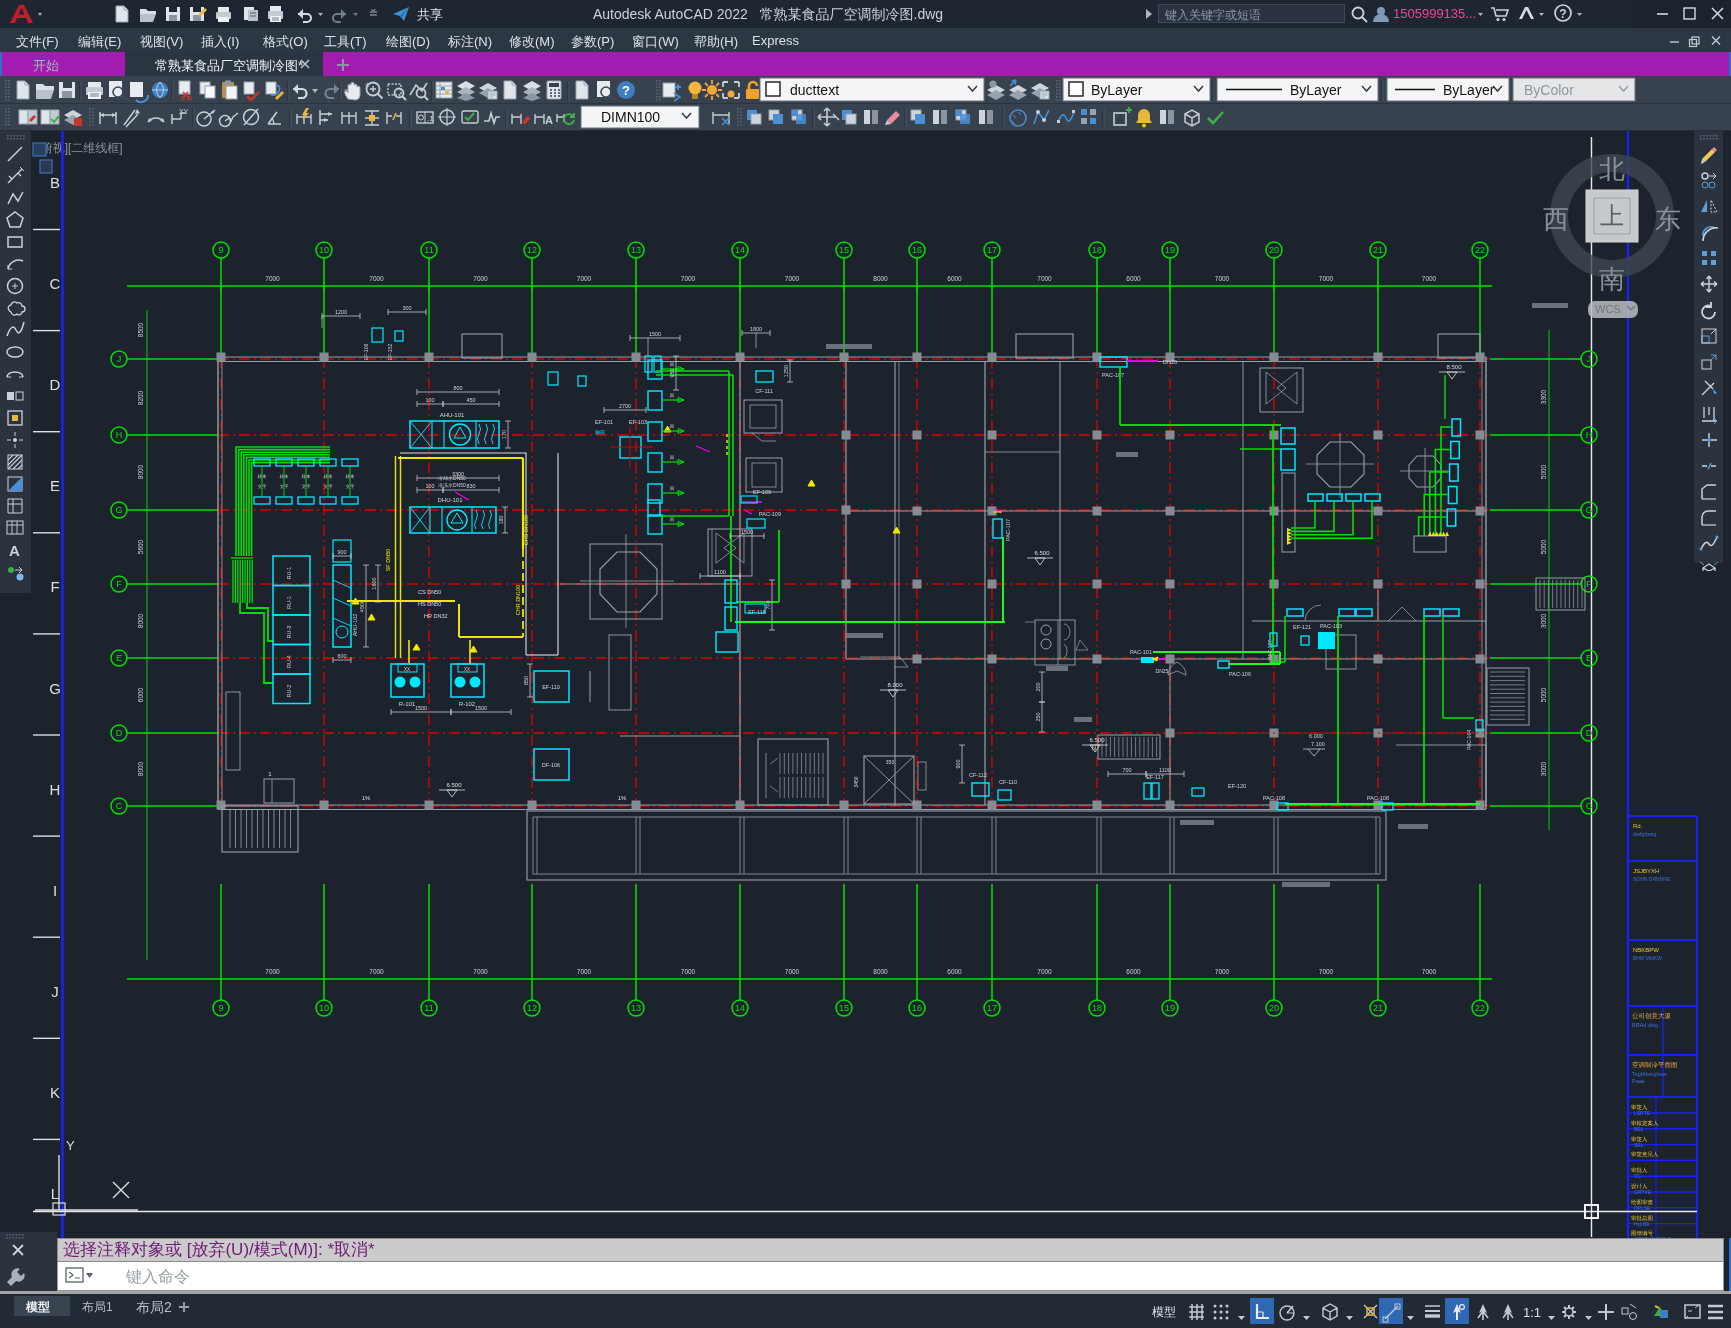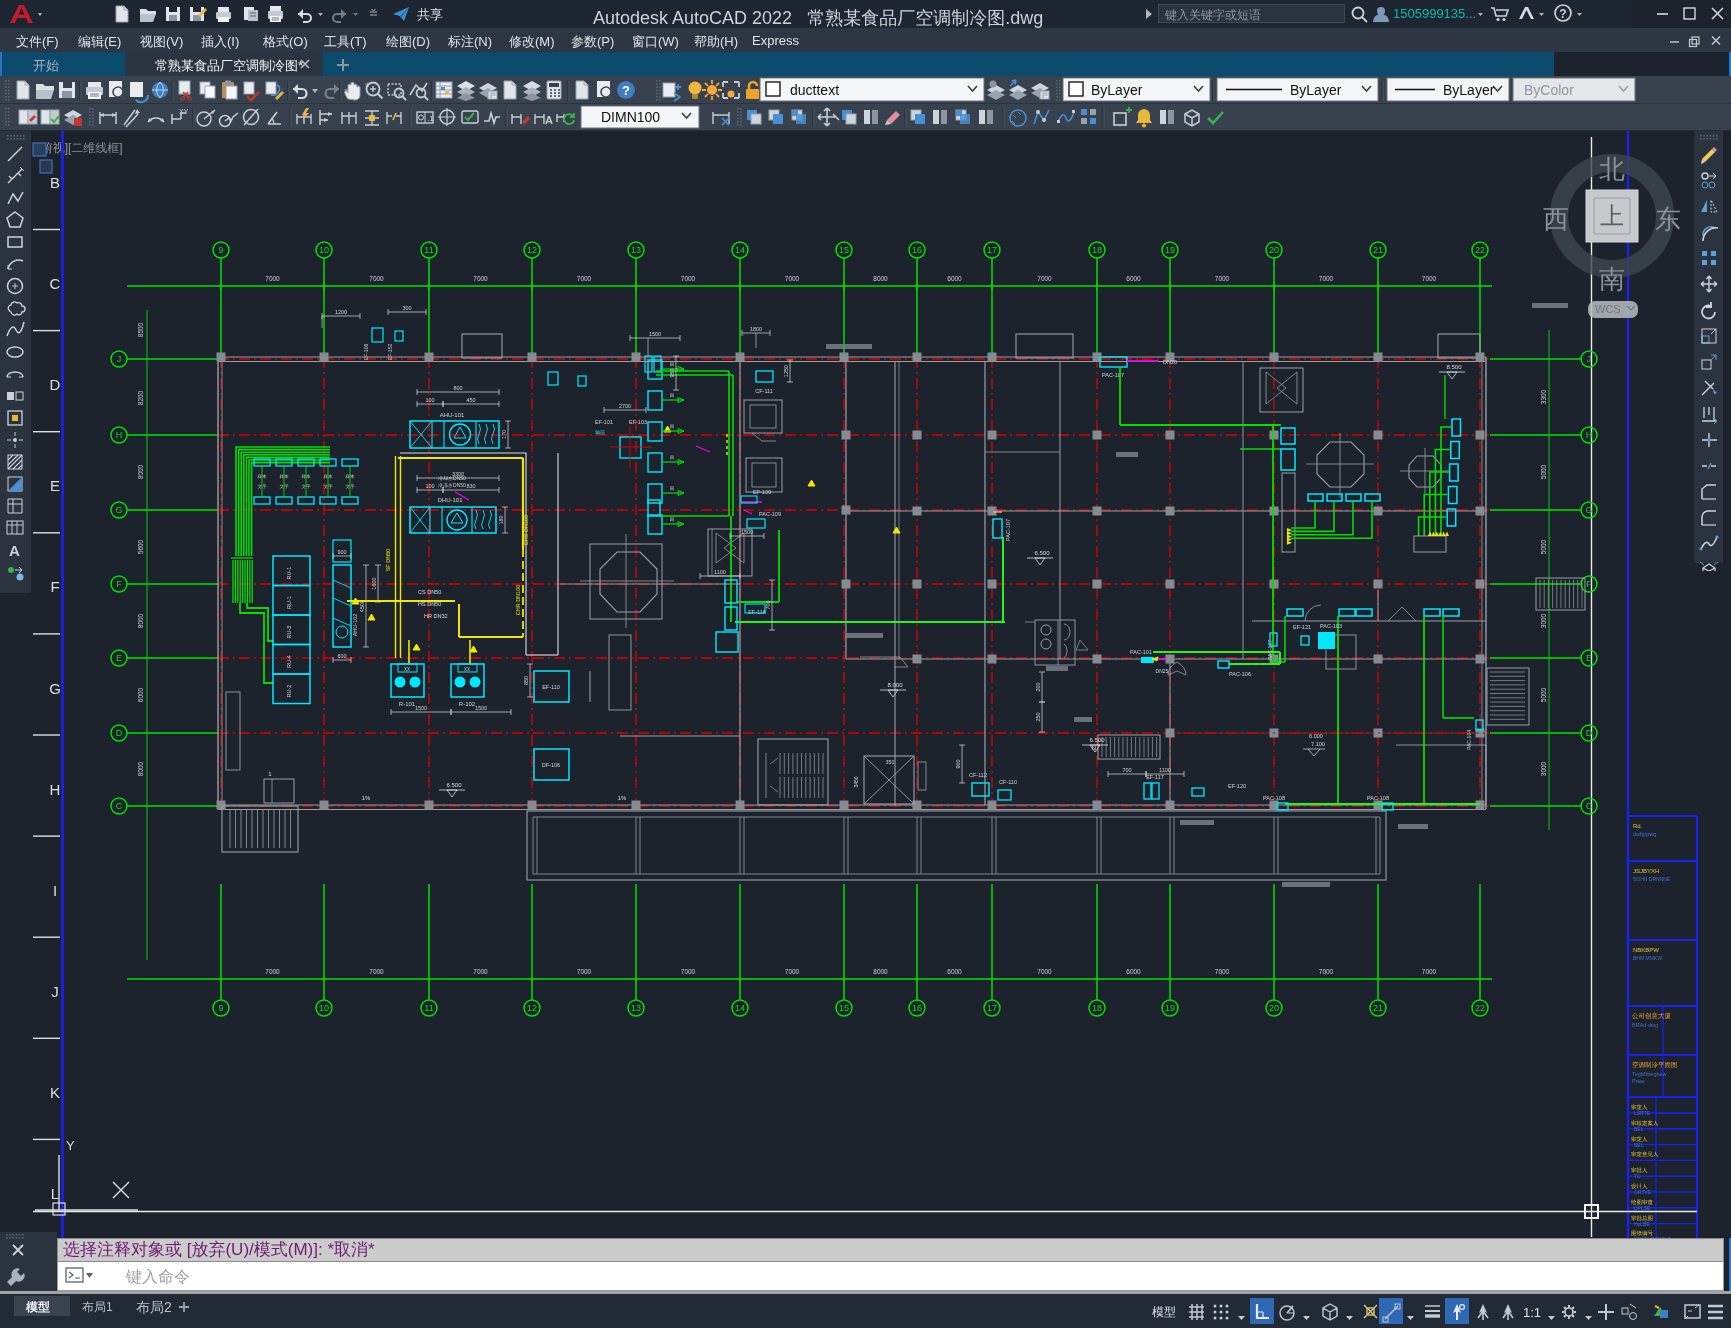--- a/index.html
+++ b/index.html
@@ -1,19 +1,19 @@
 <!DOCTYPE html>
 <html><head><meta charset="utf-8"><title>AutoCAD</title><style>
 *{box-sizing:border-box;margin:0;padding:0}
 html,body{width:1731px;height:1328px;overflow:hidden;background:#1d232d;font-family:"Liberation Sans",sans-serif}
 .abs{position:absolute}
 #titlebar{position:absolute;left:0;top:0;width:1632px;height:28px;background:#1d2631}
 #menubar{position:absolute;left:0;top:28px;width:1731px;height:24px;background:#2d3744}
 .mi{position:absolute;top:5px;font-size:13px;color:#dde2e8;white-space:nowrap}
-#tabbar{position:absolute;left:0;top:52px;width:1554px;height:24px;background:#0c4a6e}
+#tabbar{position:absolute;left:0;top:52px;width:1731px;height:24px;background:#a21caf}
 #tb1{position:absolute;left:0;top:76px;width:1731px;height:28px;background:#38424e;border-bottom:1px solid #2b333d}
 #tb2{position:absolute;left:0;top:104px;width:1731px;height:27px;background:#38424e;border-bottom:1px solid #252c35}
 #canvas{position:absolute;left:0;top:131px;width:1731px;height:1107px;background:#1d232d}
 #cmdgray{position:absolute;left:57px;top:1238px;width:1667px;height:24px;background:#cbcbcb;border:1px solid #8a8a8a;color:#701a75;font-size:17px;line-height:22px;padding-left:5px;white-space:nowrap}
 #cmdwhite{position:absolute;left:57px;top:1262px;width:1667px;height:29px;background:#ffffff;border:1px solid #9a9a9a;border-top:none}
 #cmdleft{position:absolute;left:0;top:1232px;width:57px;height:59px;background:#2a333e}
 #statusbar{position:absolute;left:0;top:1291px;width:1731px;height:37px;background:#222b35;border-top:3px solid #a3a3a3}
 </style></head><body>
 <div id="titlebar">
     <svg class="abs" style="left:0;top:0" width="1731" height="28">
@@ -65,30 +65,30 @@
         <path d="M11 4 L16 9 L11 14 Z" fill="#737d88"></path>
       </g>
       <path d="M353 13 l5 0 l-2.5 3 z" fill="#737d88"></path>
       <path d="M370 12 h7 m-7 3 h7 m-5.5 -6 l2 2 l2 -2" stroke="#aeb6bf" fill="none"></path>
       <g transform="translate(392,5)">
         <path d="M1 9 L17 2 L12 16 L8 11 Z" fill="#3f8fd2"></path>
         <path d="M8 11 L17 2 L9 13 Z" fill="#2a6ca8"></path>
       </g>
     </svg>
     <div class="abs" style="left:417px;top:6px;font-size:13px;color:#dfe4ea">共享</div>
-    <div class="abs" style="left:593px;top:6px;font-size:18px;color:#ccd2d9">Autodesk AutoCAD 2022&nbsp;&nbsp;&nbsp;常熟某食品厂空调制冷图.dwg</div>
+    <div class="abs" style="left:593px;top:6px;font-size:14px;color:#ccd2d9">Autodesk AutoCAD 2022&nbsp;&nbsp;&nbsp;常熟某食品厂空调制冷图.dwg</div>
     <div class="abs" style="left:1146px;top:9px;width:0;height:0;border-left:6px solid #aeb6bf;border-top:5px solid transparent;border-bottom:5px solid transparent"></div>
     <div class="abs" style="left:1158px;top:4px;width:187px;height:19px;background:#2a333f;border:1px solid #3e4956;color:#8d96a1;font-size:12px;padding:2px 0 0 6px">键入关键字或短语</div>
     <svg class="abs" style="left:1348px;top:4px" width="380" height="22">
       <circle cx="10" cy="9" r="5.5" fill="none" stroke="#ccd2d9" stroke-width="1.8"></circle>
       <path d="M14 13 l5 5" stroke="#ccd2d9" stroke-width="1.8"></path>
       <circle cx="33" cy="7" r="4" fill="#7d99b5"></circle>
       <path d="M25 18 a8 8 0 0 1 16 0 z" fill="#7d99b5"></path>
     </svg>
-    <div class="abs" style="left:1393px;top:6px;font-size:13px;color:#14b8a6">1505999135...</div>
+    <div class="abs" style="left:1393px;top:6px;font-size:13px;color:#ec4899">1505999135...</div>
     <svg class="abs" style="left:1475px;top:0" width="256" height="28">
       <path d="M3 13 l5 0 l-2.5 3 z" fill="#aeb6bf"></path>
       <path d="M16 8 h3 l2 8 h10 l2 -6 h-12" fill="none" stroke="#ccd2d9" stroke-width="1.6"></path>
       <circle cx="23" cy="19.5" r="1.6" fill="#ccd2d9"></circle>
       <circle cx="29" cy="19.5" r="1.6" fill="#ccd2d9"></circle>
       <path d="M44 19 L50 7 L53 7 L59 19 L56 19 L51.5 10 L47 19 Z" fill="#d6dbe1"></path>
       <path d="M64 13 l5 0 l-2.5 3 z" fill="#aeb6bf"></path>
       <circle cx="88" cy="13" r="8" fill="none" stroke="#ccd2d9" stroke-width="1.7"></circle>
       <text x="88" y="17.5" font-size="12" fill="#ccd2d9" text-anchor="middle" font-weight="bold">?</text>
       <path d="M102 13 l5 0 l-2.5 3 z" fill="#aeb6bf"></path>

